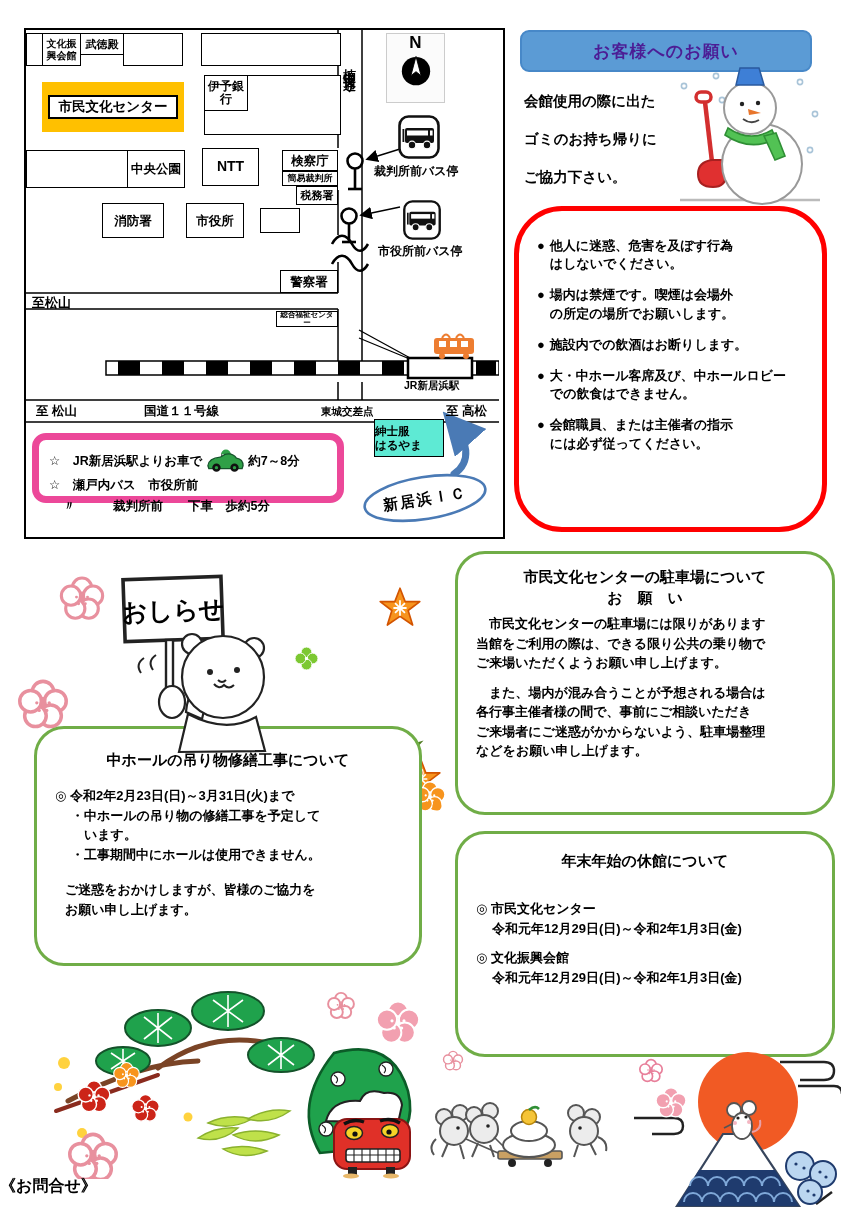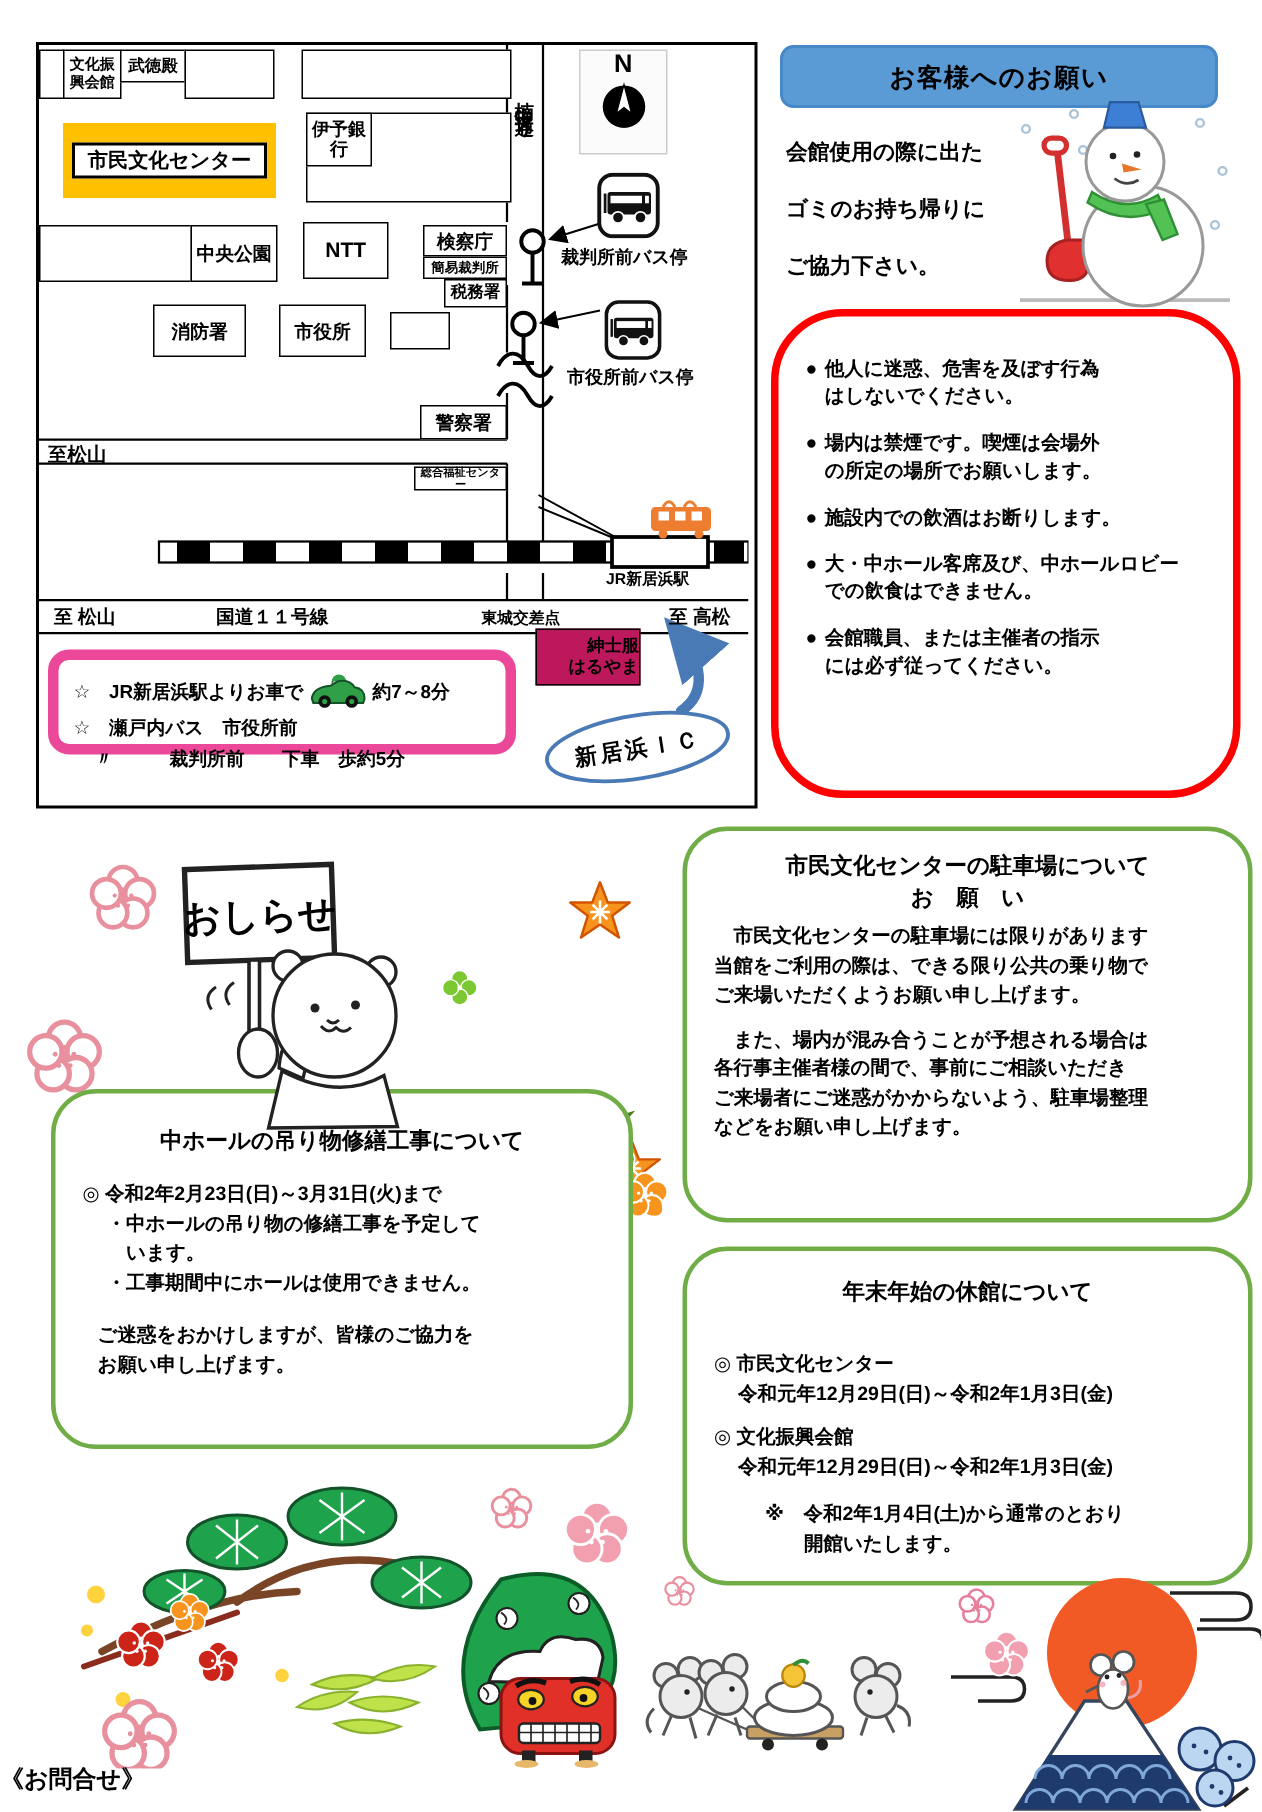--- a/index.html
+++ b/index.html
@@ -15,27 +15,27 @@
   .vstreet{position:absolute;writing-mode:vertical-rl;text-orientation:upright;
            font-weight:bold;font-size:13px;letter-spacing:3px;}
   .compass{position:absolute;left:360px;top:3px;width:57px;height:68px;background:#fbfbfb;
            border:1px solid #ccc;display:flex;flex-direction:column;align-items:center;}
   .compass .n{font-weight:bold;font-size:17px;line-height:18px;}
   .busicon{position:absolute;}
   .accessbox{position:absolute;left:6px;top:403px;width:312px;height:70px;border:7px solid #ec4899;
              border-radius:14px;background:#fff;padding:9px 8px 0 10px;box-sizing:border-box;
              font-weight:bold;font-size:12.5px;}
   .accessline{display:flex;align-items:center;gap:4px;margin-bottom:4px;white-space:nowrap;}
-  .haruyama{position:absolute;left:331px;top:389px;width:68px;height:36px;border:1.5px solid #000;
-            background:#be185d;display:flex;flex-direction:column;align-items:flex-end;justify-content:center;
+  .haruyama{position:absolute;left:348px;top:389px;width:68px;height:36px;border:1.5px solid #000;
+            background:#5eead4;display:flex;flex-direction:column;align-items:flex-start;justify-content:center;
             font-weight:bold;font-size:11.5px;line-height:1.25;}
   
   .bluehdr{position:absolute;left:520px;top:30px;width:288px;height:38px;background:#5B9BD5;
            border:2px solid #4788c8;border-radius:9px;display:flex;align-items:center;justify-content:center;
-           color:#000000;font-weight:bold;font-size:17px;letter-spacing:1px;}
+           color:#4c1d95;font-weight:bold;font-size:17px;letter-spacing:1px;}
   .reqline{position:absolute;left:524px;width:180px;font-weight:bold;font-size:14.5px;white-space:nowrap;}
   
   .redbox{position:absolute;left:514px;top:206px;width:313px;height:326px;border:5px solid #FF0000;
           border-radius:48px;background:#fff;padding:26px 14px 0 18px;box-sizing:border-box;}
   .rule{display:flex;gap:5px;margin-bottom:13px;font-weight:bold;font-size:13px;line-height:1.4;}
   .rule .dot{font-size:13px;}
   .pre{white-space:pre-line;}
   
   .greenbox{position:absolute;border:3.5px solid #70AD47;border-radius:30px;background:#fff;
             box-sizing:border-box;padding:14px 18px;}
@@ -442,22 +442,20 @@
     <div class="gbody pre" style="padding-left:10px;margin-top:16px;">ご迷惑をおかけしますが、皆様のご協力を
 お願い申し上げます。</div>
   </div>
 
   <div class="greenbox" style="left:455px;top:831px;width:380px;height:226px;">
     <div class="gtitle" style="margin-top:4px;margin-bottom:28px;">年末年始の休館について</div>
     <div class="gbody">◎ 市民文化センター</div>
     <div class="gbody" style="padding-left:16px;margin-bottom:10px;">令和元年12月29日(日)～令和2年1月3日(金)</div>
     <div class="gbody">◎ 文化振興会館</div>
     <div class="gbody" style="padding-left:16px;margin-bottom:12px;">令和元年12月29日(日)～令和2年1月3日(金)</div>
-    <div class="gbody pre" style="padding-left:34px;">※　令和2年1月4日(土)から通常のとおり
-　　開館いたします。</div>
   </div>
 
   <svg class="abs" style="left:38px;top:983px;" width="400" height="196" viewBox="0 0 400 196">
     <path d="M30,118 Q100,80 160,78 M120,85 Q170,48 230,60" stroke="#7a4426" stroke-width="5" fill="none" stroke-linecap="round"></path>
     <path d="M18,128 L120,92" stroke="#8a2b1e" stroke-width="4" fill="none" stroke-linecap="round"></path>
     <g>
       <g stroke="#14522a" stroke-width="2" fill="#1FA24C">
         <ellipse cx="120" cy="45" rx="33" ry="18"></ellipse>
           <ellipse cx="190" cy="28" rx="36" ry="19"></ellipse>
         <ellipse cx="243" cy="72" rx="33" ry="17"></ellipse>

